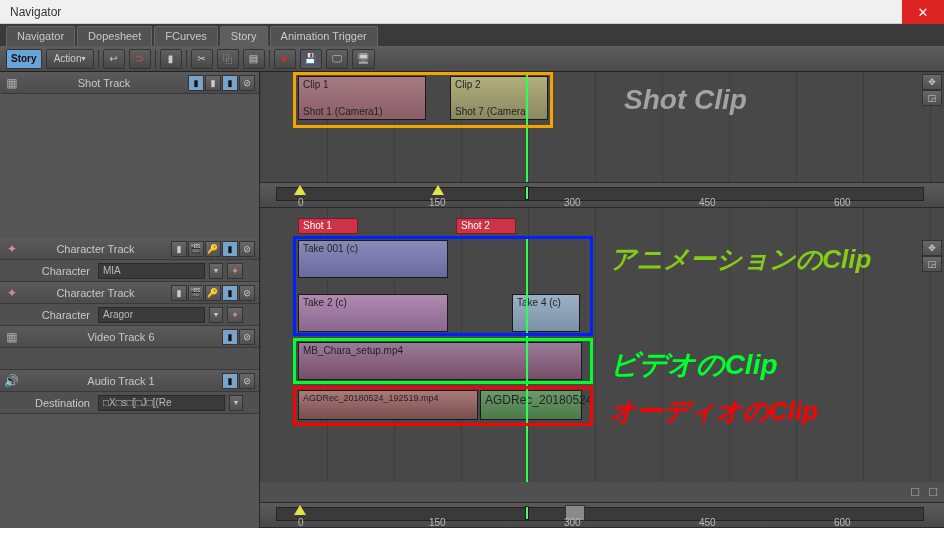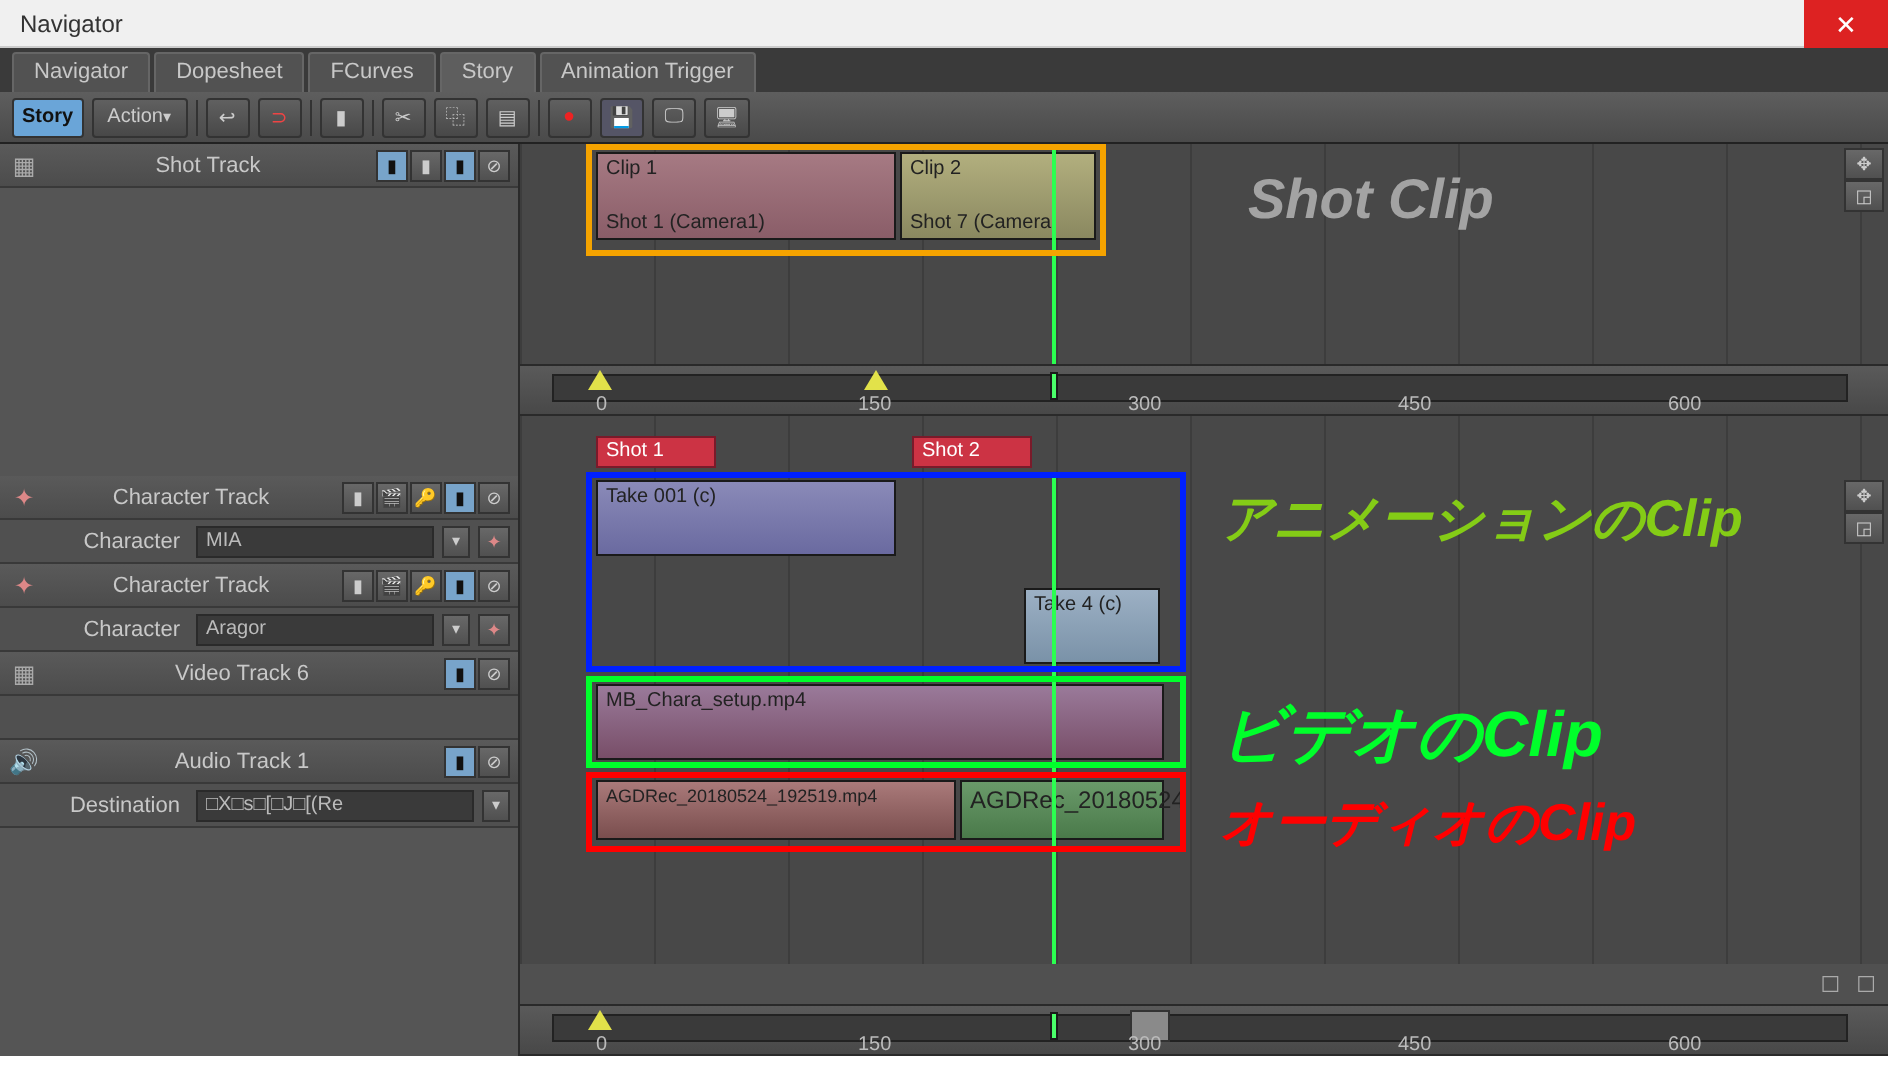--- a/index.html
+++ b/index.html
@@ -15,21 +15,21 @@
 .toolbar { height: 26px; background: linear-gradient(#5e5e5e, #4a4a4a); display: flex; align-items: center; gap: 4px; padding: 0 6px; border-bottom: 1px solid #222; }
 .tool-btn { min-width: 22px; height: 20px; background: linear-gradient(#606060, #484848); border: 1px solid #333; border-radius: 2px; display: inline-flex; align-items: center; justify-content: center; color: #ccc; font-size: 10px; cursor: pointer; padding: 0 4px; }
 .tool-btn.story { background: #6aa5d8; color: #111; font-weight: bold; }
 .tool-btn.action { min-width: 48px; }
 .tool-sep { width: 1px; height: 18px; background: #333; }
 .area { display: flex; }
 .leftpane { width: 260px; background: #555; border-right: 1px solid #2a2a2a; }
 .timeline { flex: 1; background: #444; position: relative; }
 
 .track-header { display: flex; align-items: center; height: 22px; background: linear-gradient(#5a5a5a, #4c4c4c); border-bottom: 1px solid #393939; padding: 0 4px; gap: 4px; font-size: 11px; color: #c8c8c8; }
-.track-subrow { display: flex; align-items: center; height: 22px; background: #505050; border-bottom: 1px solid #393939; padding: 0 4px 0 34px; gap: 4px; font-size: 11px; color: #c8c8c8; }
+.track-subrow { display: flex; align-items: center; height: 22px; background: #505050; border-bottom: 1px solid #393939; padding: 0 16px 0 34px; gap: 4px; font-size: 11px; color: #c8c8c8; }
 .track-icon { width: 16px; height: 16px; display: inline-flex; align-items: center; justify-content: center; font-size: 12px; color: #aaa; }
 .track-name { flex: 1; text-align: center; }
 .hdr-btns { display: flex; gap: 1px; }
 .hbtn { width: 16px; height: 16px; background: linear-gradient(#686868,#505050); border: 1px solid #333; display: inline-flex; align-items: center; justify-content: center; font-size: 9px; color: #ccc; cursor: pointer; }
 .hbtn.on { background: #78a4ca; color: #111; }
 .sub-label { width: 60px; text-align: right; padding-right: 4px; }
 .sub-input { flex: 1; height: 16px; background: #3a3a3a; border: 1px solid #2a2a2a; color: #bbb; font-size: 10px; padding: 0 4px; display: flex; align-items: center; }
 .sub-dd { width: 14px; height: 16px; background: linear-gradient(#686868,#505050); border: 1px solid #333; display: inline-flex; align-items: center; justify-content: center; font-size: 8px; color: #ccc; }
 .grid-bg { position: absolute; inset: 0; background-image: repeating-linear-gradient(to right, #3d3d3d 0, #3d3d3d 1px, #484848 1px, #484848 67px); }
 .clip { position: absolute; border: 1px solid #1a1a1a; font-size: 10px; color: #111; padding: 2px 4px; display: flex; flex-direction: column; justify-content: space-between; }
@@ -100,21 +100,21 @@
         <div class="hbtn">▮</div>
         <div class="hbtn on">▮</div>
         <div class="hbtn">⊘</div>
       </div>
     </div>
     <div style="height:88px;background:#555"></div>
   </div>
   <div class="timeline" style="height:110px;">
     <div class="grid-bg"></div>
 
-    <div class="clip" style="left:38px;top:4px;width:150px;height:44px;background:linear-gradient(#a67a83,#8a5d68);">
+    <div class="clip" style="left:38px;top:4px;width:128px;height:44px;background:linear-gradient(#a67a83,#8a5d68);">
       <span class="title">Clip 1</span>
       <span class="sub">Shot 1 (Camera1)</span>
     </div>
     <div class="clip" style="left:190px;top:4px;width:98px;height:44px;background:linear-gradient(#b2af7e,#8a8860);">
       <span class="title">Clip 2</span>
       <span class="sub">Shot 7 (Camera</span>
     </div>
 
     <div style="position:absolute;left:266px;top:0;width:2px;height:100%;background:#2bff50;"></div>
 
@@ -217,20 +217,23 @@
     <div style="height:42px;background:#555"></div>
   </div>
 
   <div class="timeline" style="height:244px;">
     <div class="grid-bg"></div>
 
     <div class="clip" style="left:38px;top:2px;width:150px;height:38px;background:linear-gradient(#8a8ab8,#6a6aa0);">
       <span class="title">Take 001 (c)</span>
     </div>
 
+    <div class="clip" style="left:38px;top:56px;width:150px;height:38px;background:linear-gradient(#b08ab0,#8a6690);">
+      <span class="title">Take 2 (c)</span>
+    </div>
     <div class="clip" style="left:252px;top:56px;width:68px;height:38px;background:linear-gradient(#9cb0c4,#7a92a8);">
       <span class="title">Take 4 (c)</span>
     </div>
 
     <div class="clip" style="left:38px;top:104px;width:284px;height:38px;background:linear-gradient(#9a7a9a,#784e68);">
       <span class="title">MB_Chara_setup.mp4</span>
     </div>
 
     <div class="clip" style="left:38px;top:152px;width:180px;height:30px;background:linear-gradient(#aa7a7a,#7a4e4e);">
       <span class="title" style="font-size:9px">AGDRec_20180524_192519.mp4</span>
@@ -238,21 +241,21 @@
     <div class="clip" style="left:220px;top:152px;width:102px;height:30px;background:linear-gradient(#6a9a6a,#4a7a4a);">
       <span class="title" style="font-size:12px">AGDRec_20180524</span>
     </div>
 
     <div style="position:absolute;left:266px;top:0;width:2px;height:100%;background:#2bff50;"></div>
 
     <div class="anno-box" style="border-color:#0020ff;left:33px;top:-2px;width:300px;height:100px;"></div>
     <div class="anno-text" style="color:#84cc16;left:350px;top:6px;font-size:26px;line-height:30px;">アニメーションのClip</div>
 
     <div class="anno-box" style="border-color:#00ff2b;left:33px;top:100px;width:300px;height:46px;"></div>
-    <div class="anno-text" style="color:#00ff2b;left:350px;top:108px;font-size:32px;">ビデオのClip</div>
+    <div class="anno-text" style="color:#00ff2b;left:350px;top:108px;font-size:28px;">ビデオのClip</div>
 
     <div class="anno-box" style="border-color:#ff0000;left:33px;top:148px;width:300px;height:40px;"></div>
     <div class="anno-text" style="color:#ff0000;left:350px;top:156px;font-size:26px;">オーディオのClip</div>
 
     <div class="scrollbtn" style="top:2px;">
       <div class="hbtn" style="width:20px">✥</div>
       <div class="hbtn" style="width:20px">◲</div>
     </div>
   </div>
 </div>

